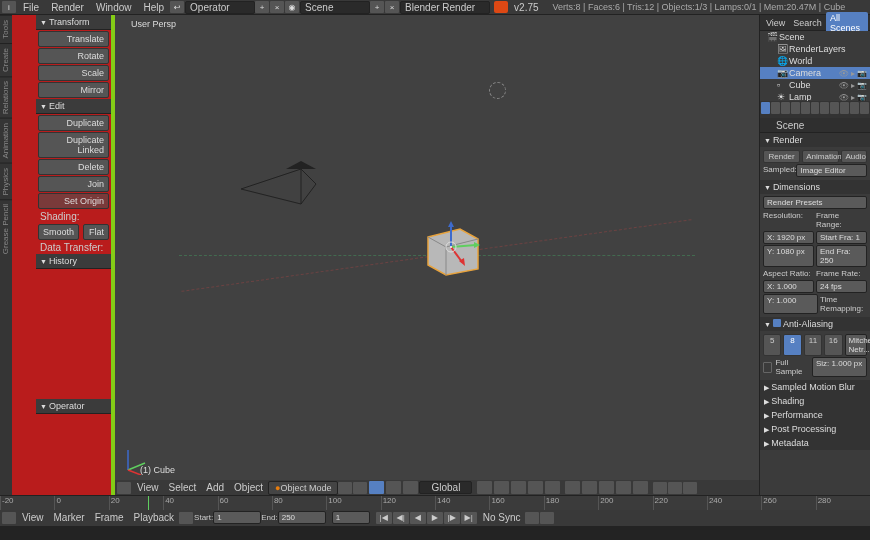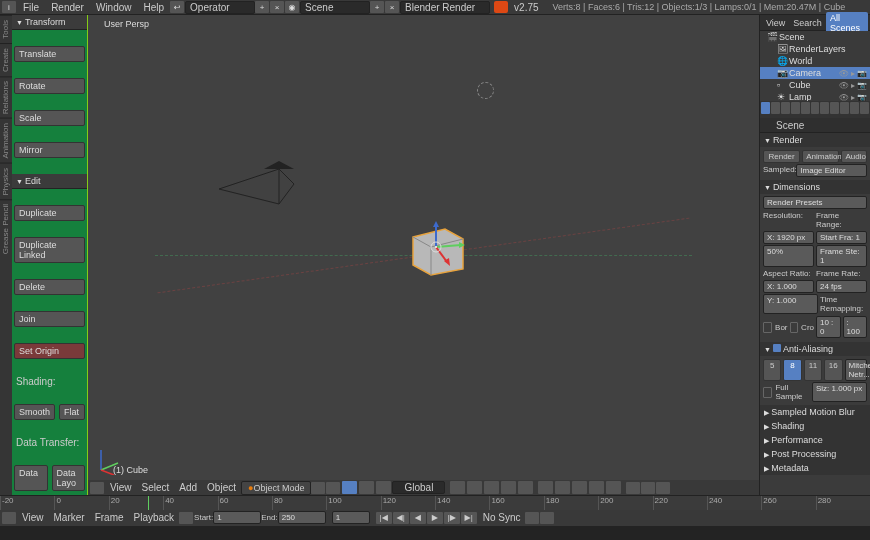--- a/index.html
+++ b/index.html
@@ -8,24 +8,24 @@
 .topbar .menuitem{padding:1px 6px;cursor:default;}
 .topbar .field{background:#2a2a2a;border:1px solid #222;height:11px;padding:0 4px;border-radius:2px;display:inline-flex;align-items:center;min-width:60px;}
 .topbar .stats{margin-left:8px;color:#aaa;font-size:9px;}
 .topbar .spacer{flex:1;}
 .ubuntu{width:14px;height:12px;background:#dd4814;border-radius:2px;margin-left:4px;}
 
 .main{display:flex;height:calc(100% - 14px - 46px);}
 .toolcol{width:12px;background:#353535;display:flex;flex-direction:column;}
 .toolcol .vtab{writing-mode:vertical-rl;transform:rotate(180deg);padding:4px 1px;font-size:8px;color:#888;border-bottom:1px solid #222;}
 
-.leftpanel{width:75px;background:#15803d;border-right:1px solid #84cc16;overflow:hidden;}
+.leftpanel{width:75px;background:#b91c1c;border-right:4px solid #84cc16;overflow:hidden;padding-left:24px;}
 .panelhead{background:#3b3b3b;padding:2px 4px;font-size:9px;color:#ddd;border-bottom:1px solid #222;}
 .panelhead::before{content:"▼ ";font-size:7px;}
-.btn{background:#555;margin:16px 2px;padding:2px 4px;border-radius:2px;font-size:9px;color:#ddd;border:1px solid #333;}
+.btn{background:#555;margin:1px 2px;padding:2px 4px;border-radius:2px;font-size:9px;color:#ddd;border:1px solid #333;text-align:right;}
 .btn.act{background:#7a3a3a;}
 .row{display:flex;}
 .row .btn{flex:1;}
 .lbl{padding:1px 4px;font-size:10px;color:#ccc;}
 
 .viewport{flex:1;background:#414141;position:relative;}
 .vlabel{position:absolute;left:16px;top:4px;color:#ddd;font-size:9px;}
 .vlabel2{position:absolute;left:25px;bottom:20px;color:#ddd;font-size:9px;}
 .axis{position:absolute;left:8px;bottom:20px;width:30px;height:30px;}
 .vhdr{position:absolute;left:0;bottom:0;right:0;height:15px;background:#393939;display:flex;align-items:center;padding:0 2px;}
@@ -131,24 +131,20 @@
     <div class="btn">Duplicate Linked</div>
     <div class="btn">Delete</div>
     <div class="btn">Join</div>
     <div class="btn act">Set Origin</div>
     <div class="lbl">Shading:</div>
     <div class="row">
       <div class="btn">Smooth</div>
       <div class="btn">Flat</div>
     </div>
     <div class="lbl">Data Transfer:</div>
-    <div class="row">
-      <div class="btn">Data</div>
-      <div class="btn">Data Layo</div>
-    </div>
     <div class="panelhead c">History</div>
     <div style="height:130px"></div>
     <div class="panelhead c">Operator</div>
   </div>
 
   <div class="viewport">
     <span class="vlabel">User Persp</span>
     <div class="floor"></div>
     <div class="floor r"></div>
     <div class="lamp"></div>
@@ -302,51 +298,35 @@
         <div class="nfield">Render Presets</div>
         <div class="prow">
             <span class="slbl">Resolution:</span>
             <span class="slbl">Frame Range:</span>
           </div>
         <div class="prow">
             <div class="nfield">X: 1920 px</div>
             <div class="nfield">Start Fra: 1</div>
           </div>
         <div class="prow">
-            <div class="nfield">50%</div>
-            <div class="nfield">Frame Ste: 1</div>
+            <div class="nfield">Y: 1080 px</div>
+            <div class="nfield">End Fra: 250</div>
           </div>
         <div class="prow">
             <span class="slbl">Aspect Ratio:</span>
             <span class="slbl">Frame Rate:</span>
           </div>
         <div class="prow">
             <div class="nfield">X: 1.000</div>
             <div class="nfield">24 fps</div>
           </div>
         <div class="prow">
             <div class="nfield">Y: 1.000</div>
             <span class="slbl">Time Remapping:</span>
           </div>
-        <div class="prow">
-          <div class="prow">
-              <div class="chk">
-                <span class="box"></span>
-                <span>Bor</span>
-              </div>
-              <div class="chk">
-                <span class="box"></span>
-                <span>Cro</span>
-              </div>
-            </div>
-          <div class="prow">
-              <div class="nfield">10 : 0</div>
-              <div class="nfield">: 100</div>
-            </div>
-        </div>
       </div>
 
       <div class="phead"><span class="box on" style="display:inline-block;width:8px;height:8px;background:#5680c2;border-radius:1px;margin-right:2px"></span><span>Anti-Aliasing</span></div>
       <div class="pbody">
         <div class="prow">
           <div class="btn2">5</div>
           <div class="btn2 on">8</div>
           <div class="btn2">11</div>
           <div class="btn2">16</div>
           <div class="nfield" style="flex:1.4">Mitchell-Netr...</div>

